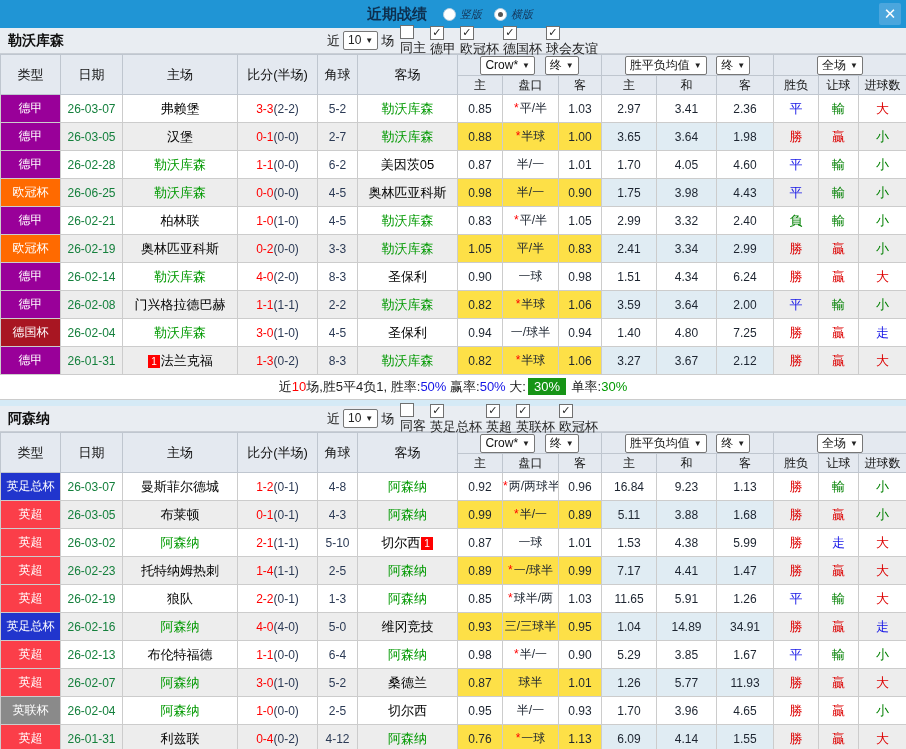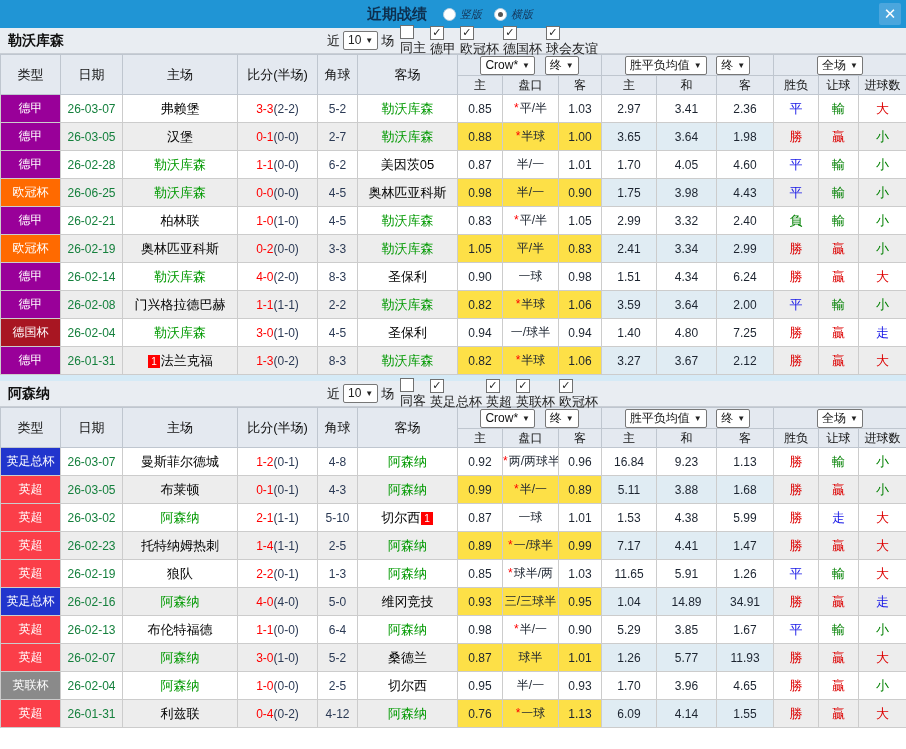--- a/index.html
+++ b/index.html
@@ -317,20 +317,21 @@
           <td class="c-avg">3.27</td>
           <td class="c-avg">3.67</td>
           <td class="c-avg">2.12</td>
           <td class="c-res" style="color: rgb(221, 0, 0);">勝</td>
           <td class="c-res" style="color: rgb(221, 0, 0);">贏</td>
           <td class="c-res" style="color: rgb(221, 0, 0);">大</td>
         </tr>
       </tbody>
   </table>
 
+  <div class="summary"><span class="sum-k">近</span><span class="sum-r">10</span><span class="sum-k">场,胜5平4负1, 胜率:</span><span class="sum-b">50%</span><span class="sum-k"> 赢率:</span><span class="sum-b">50%</span><span class="sum-k"> 大:</span><span class="badge-green">30%</span><span class="sum-k"> 单率:</span><span class="sum-g">30%</span></div>
   <div class="gap"></div>
 
   <div class="band">
     <span class="team">阿森纳</span>
     <span class="filters">
       <span>近</span>
       <span class="sel"><span>10</span></span>
       <span>场</span>&nbsp;
       <label class="cbwrap">
         <span class="cb"></span>

